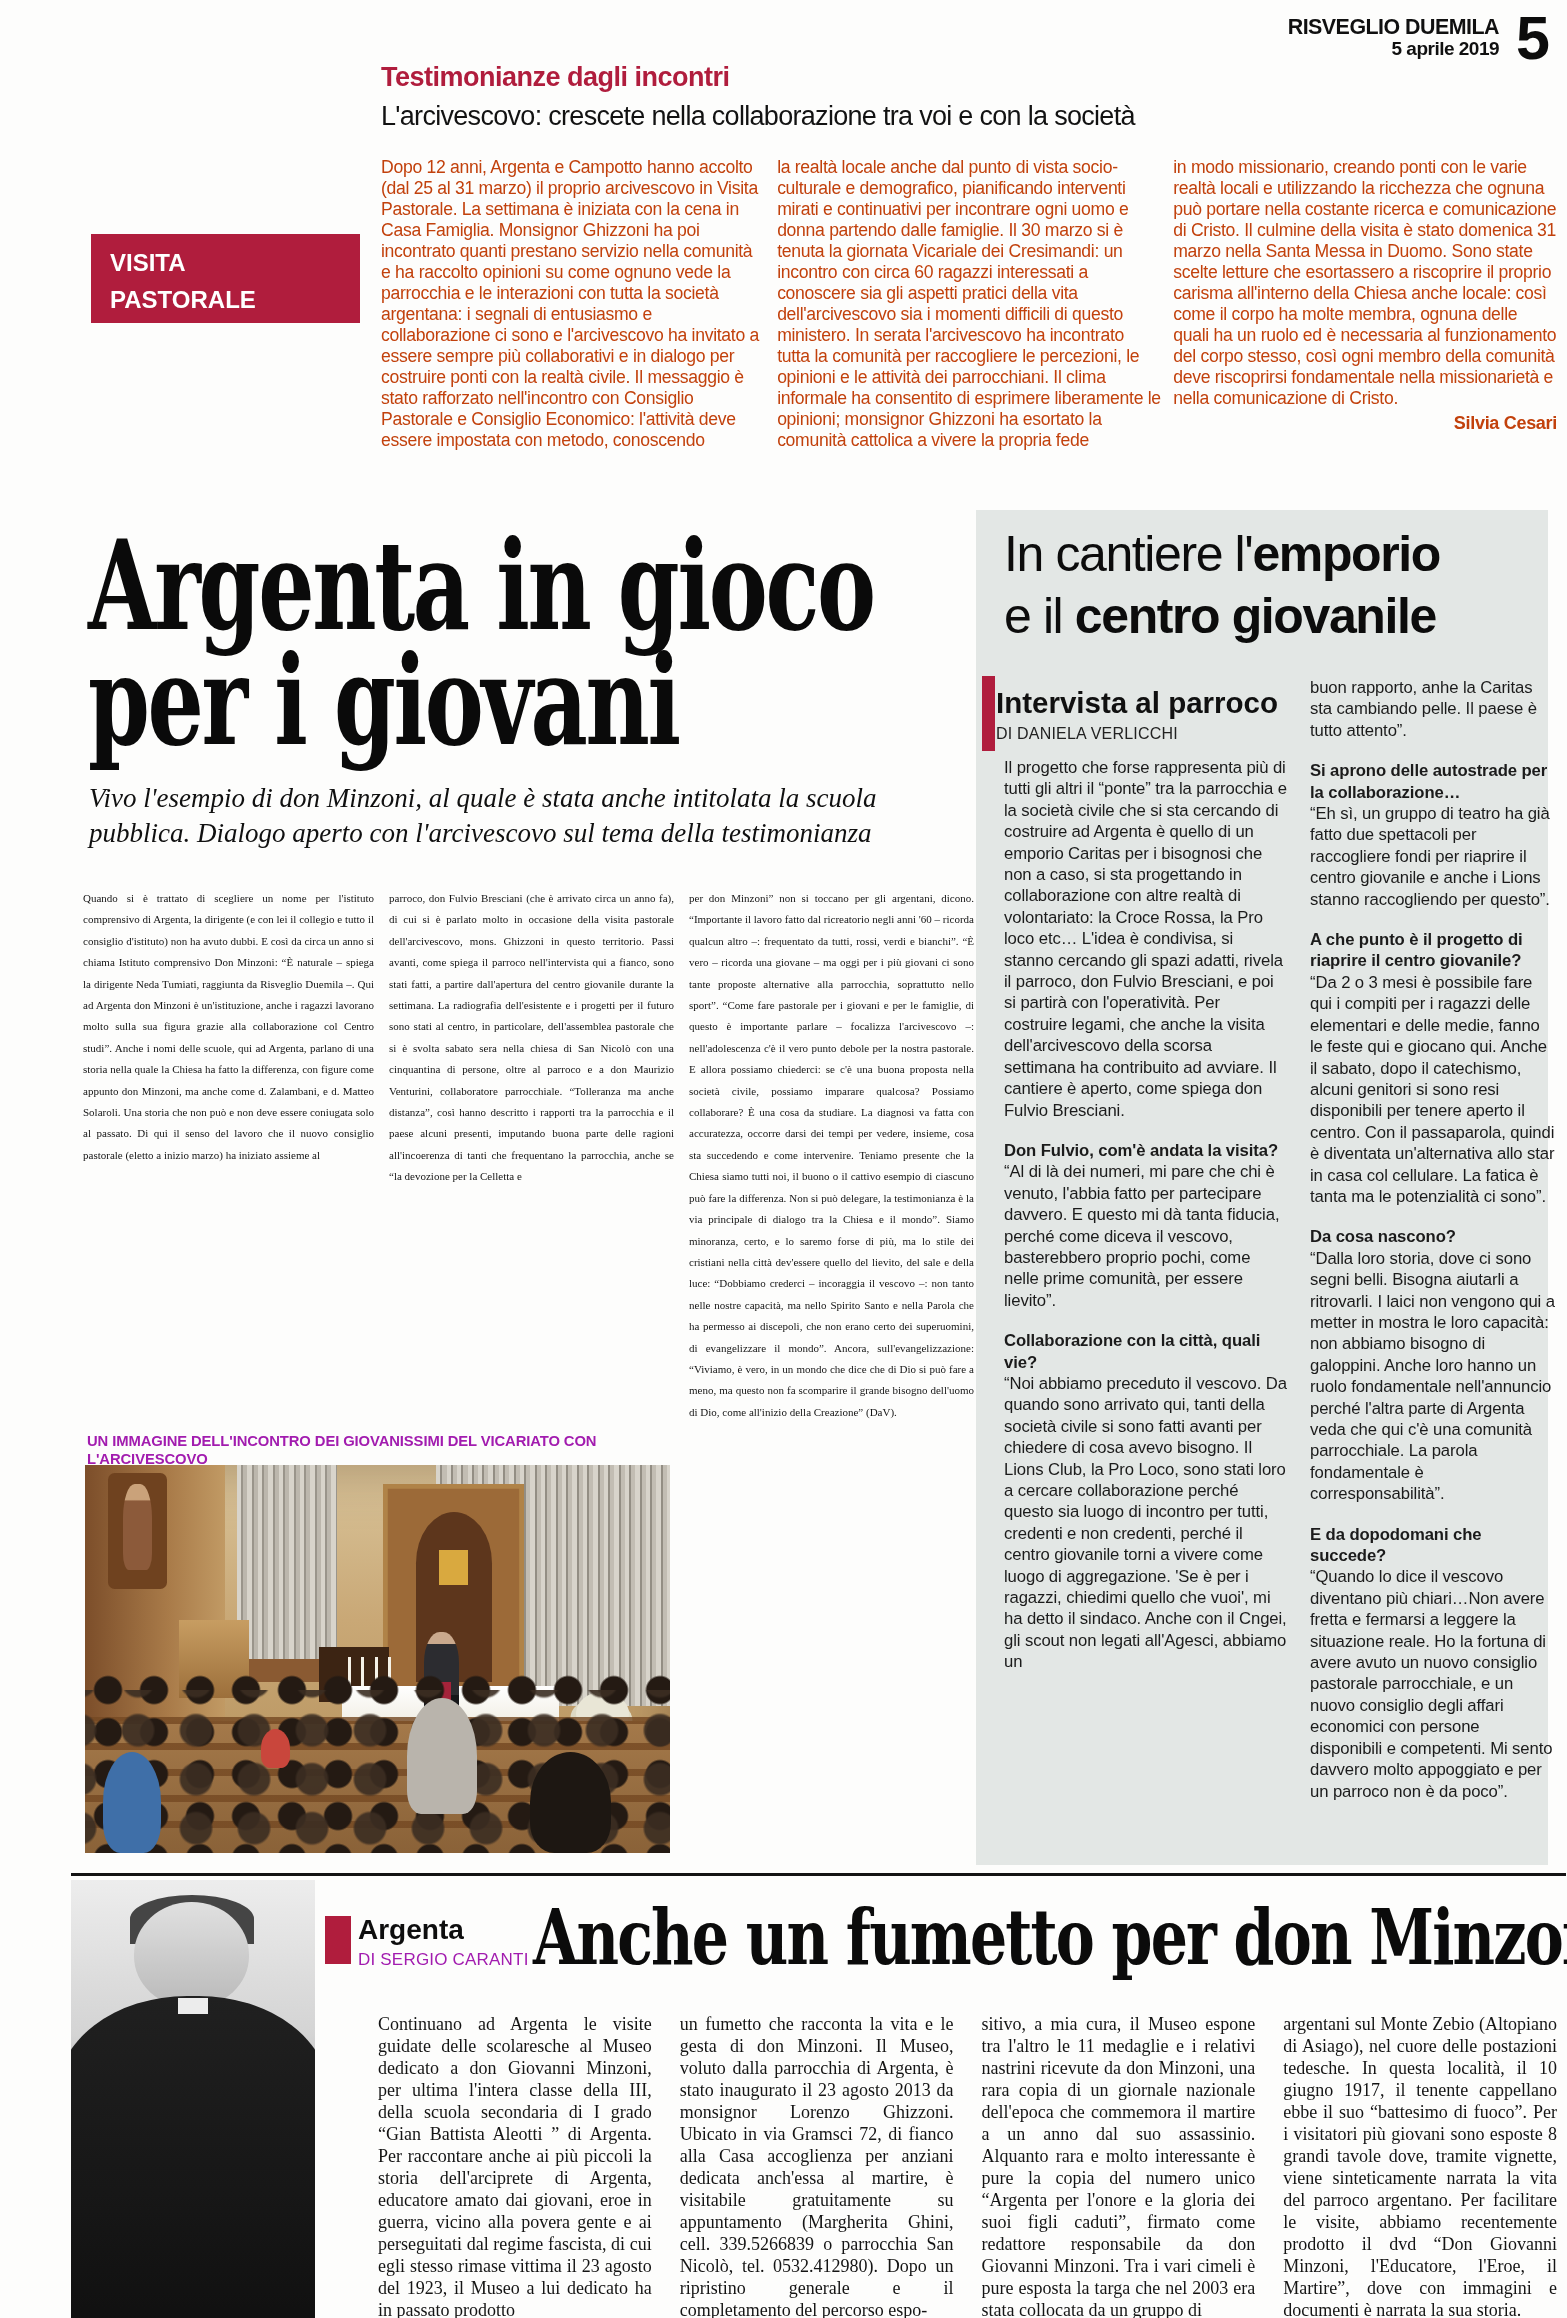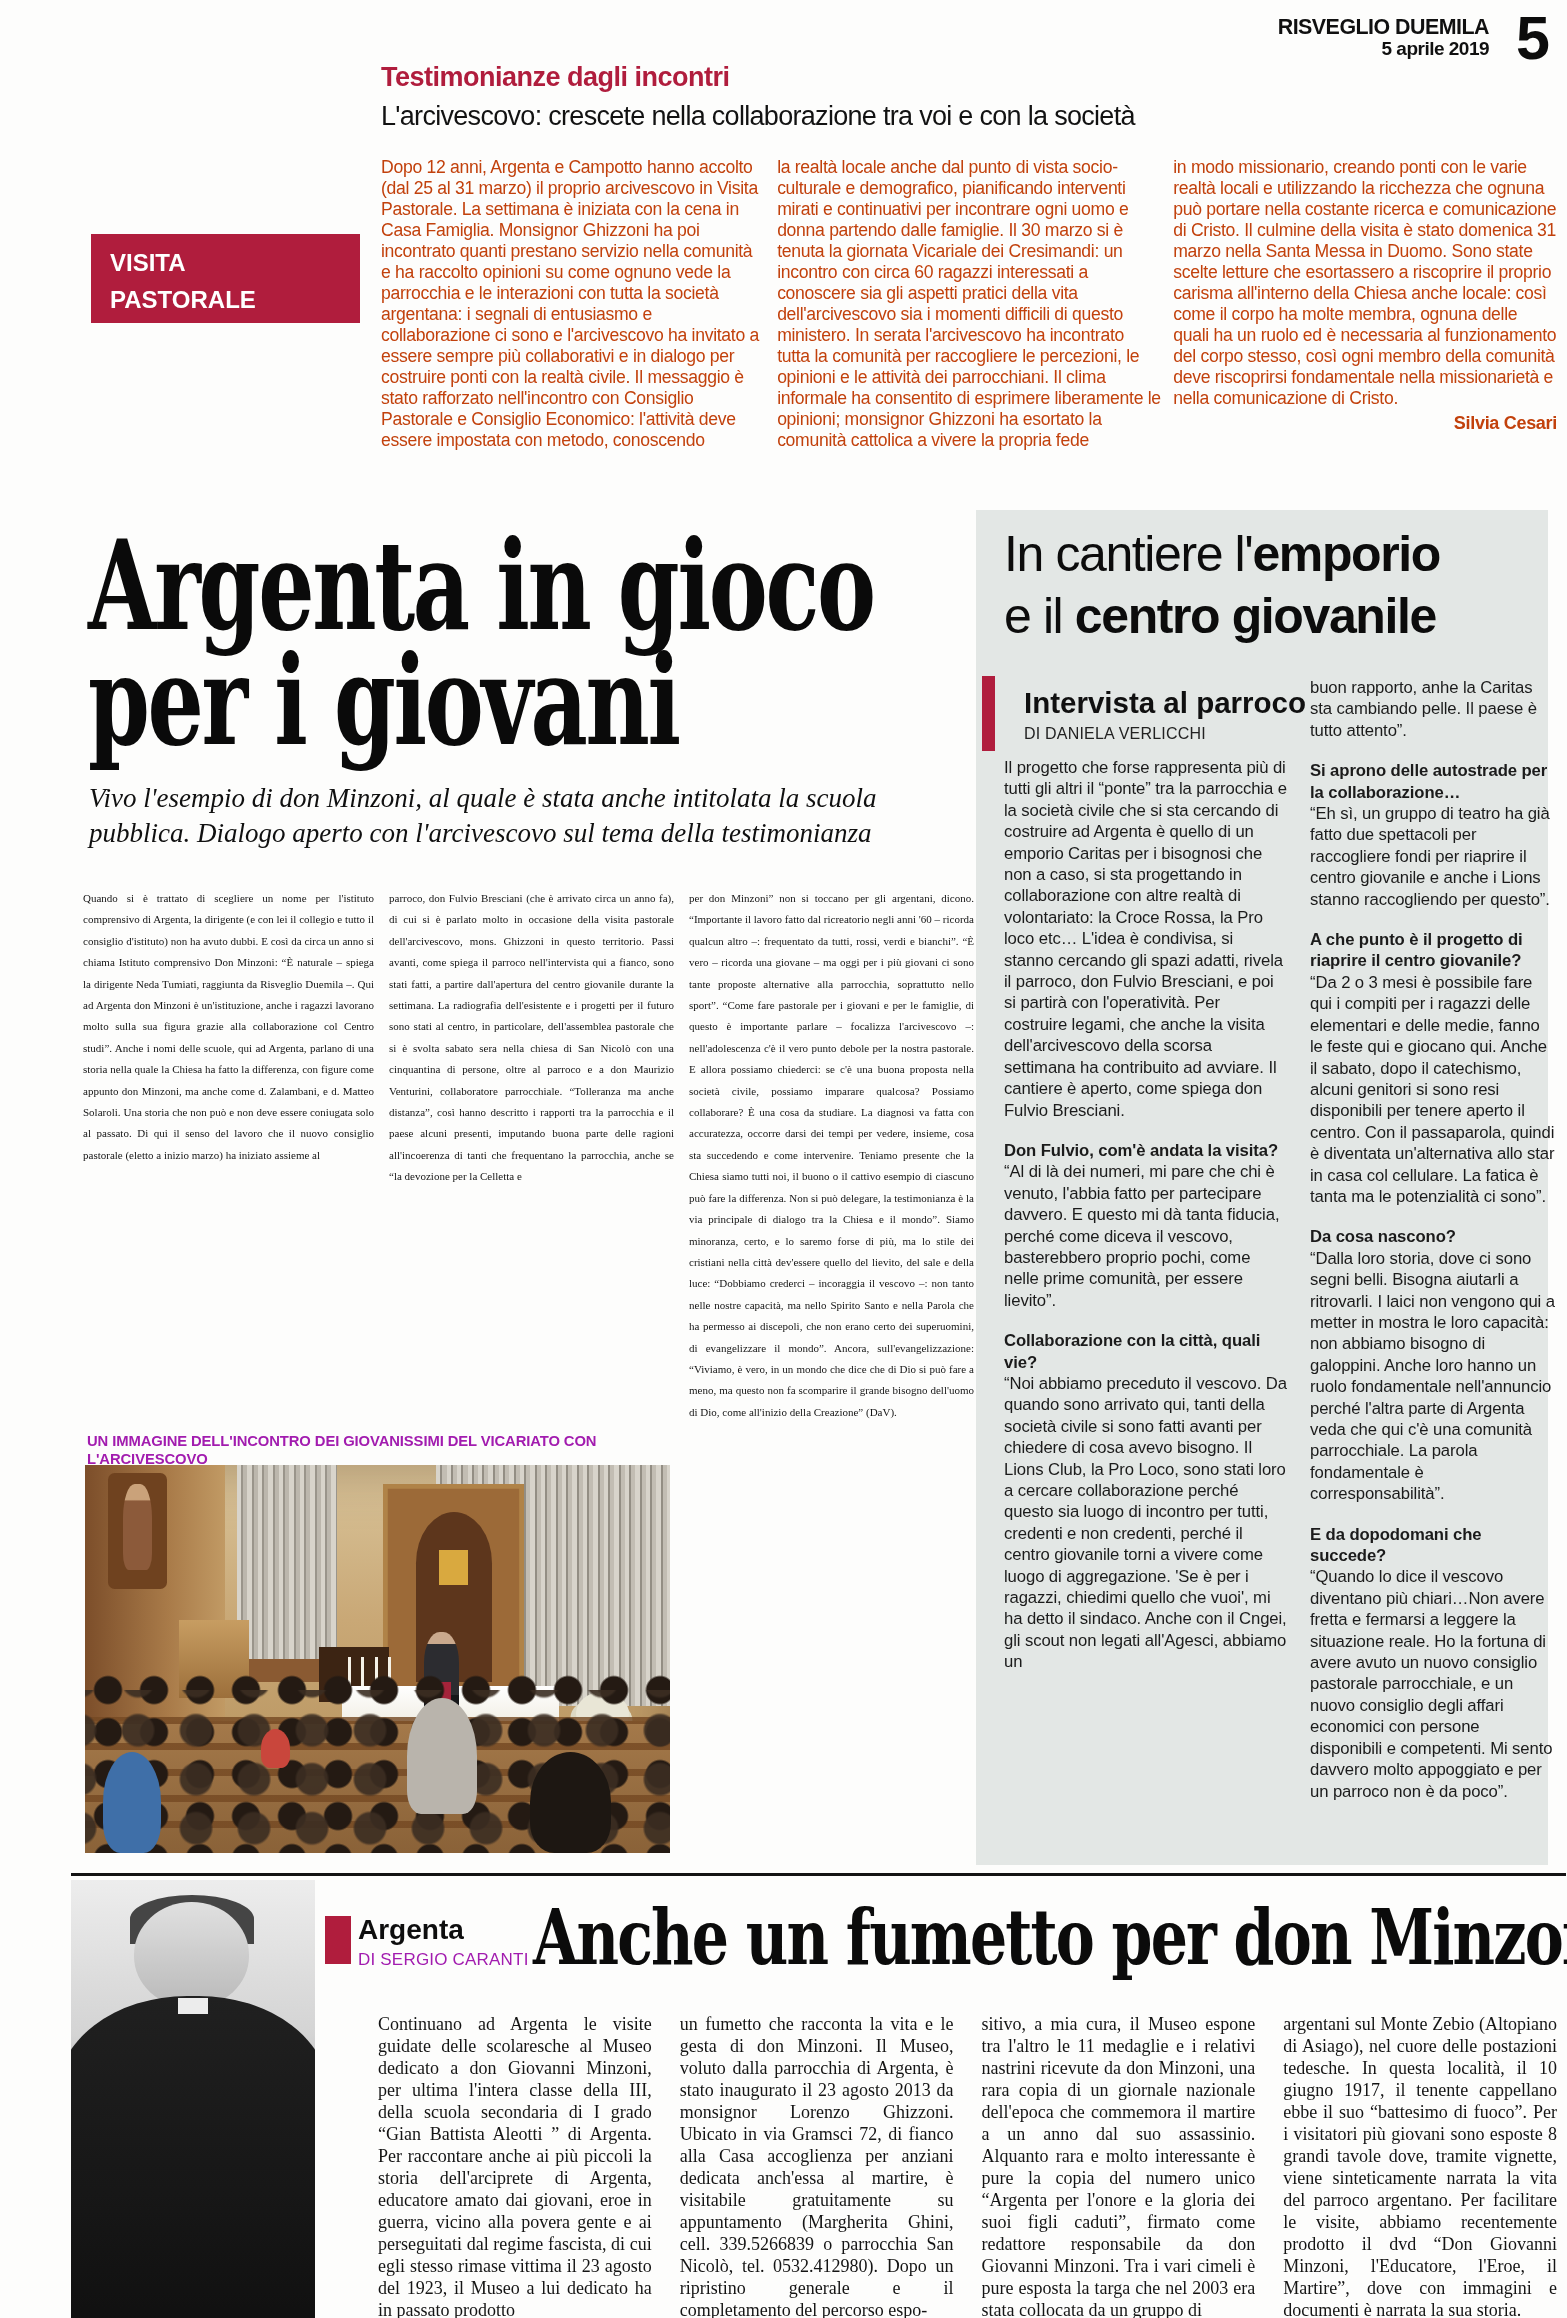--- a/index.html
+++ b/index.html
@@ -6,21 +6,21 @@
     --red:#b01d3d;
     --gray:#e3e7e5;
     --ink:#141414;
   }
   html,body{margin:0;padding:0;background:#ffffff;}
   .page{
     position:relative;width:1568px;height:2319px;background:#fdfdfc;
     overflow:hidden;font-family:"Liberation Sans",sans-serif;color:var(--ink);
   }
   
-  .masthead{position:absolute;top:10.5px;right:18px;display:flex;align-items:center;gap:27px;}
+  .masthead{position:absolute;top:10.5px;right:18px;display:flex;align-items:center;gap:17px;}
   .masthead-text{text-align:right;font-weight:700;color:#101010;}
   .masthead-title{font-size:21.4px;line-height:1.1;letter-spacing:-0.5px;}
   .masthead-date{font-size:19px;line-height:1.1;letter-spacing:-0.5px;}
   .masthead-page{font-size:61px;font-weight:700;line-height:.9;color:#0c0c0c;}
   
   .kicker{position:absolute;left:381px;top:62px;font-weight:700;font-size:27px;color:var(--red);letter-spacing:-0.5px;text-align:right;}
   .subhead{position:absolute;left:381px;top:101px;font-size:27px;font-weight:400;color:#121212;letter-spacing:-0.7px;white-space:nowrap;}
   .visita{position:absolute;left:91px;top:234px;width:269px;height:89px;background:var(--red);
     color:#fff;font-weight:700;font-size:24px;line-height:1.55;padding:9.5px 0 0 19px;box-sizing:border-box;}
   .visita span{display:block;}
@@ -68,21 +68,21 @@
   .ph-fig{border-radius:50% 50% 30% 30%;}
   .ph-fig-blue{left:3%;bottom:0;width:10%;height:26%;background:#3f6fa8;}
   .ph-fig-red{left:30%;bottom:22%;width:5%;height:10%;background:#c9463c;}
   .ph-fig-gray{left:55%;bottom:10%;width:12%;height:30%;background:#b9b4ac;border-radius:50% 50% 20% 20%;}
   .ph-fig-dark{left:76%;bottom:0;width:14%;height:26%;background:#1d1712;}
   
   .sidebar{position:absolute;left:976px;top:510px;width:572px;height:1355px;background:var(--gray);}
   .sb-headline{position:absolute;left:28px;top:13.3px;font-size:50px;line-height:1.24;letter-spacing:-1.4px;color:#0c0c0c;font-weight:400;}
   .sb-headline .hb{font-weight:700;}
   .sb-headline span{white-space:nowrap;}
-  .sb-kicker{position:absolute;left:5.7px;top:166px;display:flex;gap:29px;}
+  .sb-kicker{position:absolute;left:5.7px;top:166px;display:flex;gap:1px;}
   .sb-kickbar{width:13.3px;height:75px;background:var(--red);}
   .sb-kicker-title{font-weight:700;font-size:29.5px;line-height:1.05;color:#101010;margin-top:12.4px;}
   .sb-kicker-byline{font-size:16px;letter-spacing:0.2px;color:#222;margin-top:5.7px;}
   .sb-col{position:absolute;font-size:16.7px;line-height:21.4px;color:#1b1b1b;letter-spacing:-0.1px;overflow:hidden;}
   #sbcolA{left:28px;top:247px;width:283px;height:1090px;}
   #sbcolB{left:334px;top:167px;width:245px;height:1170px;}
   .sb-col p{margin:0;}
   .sb-col p.q{font-weight:700;margin-top:19px;}
   
   .rule{position:absolute;left:71px;top:1873px;width:1495px;height:3.3px;background:#131313;}

